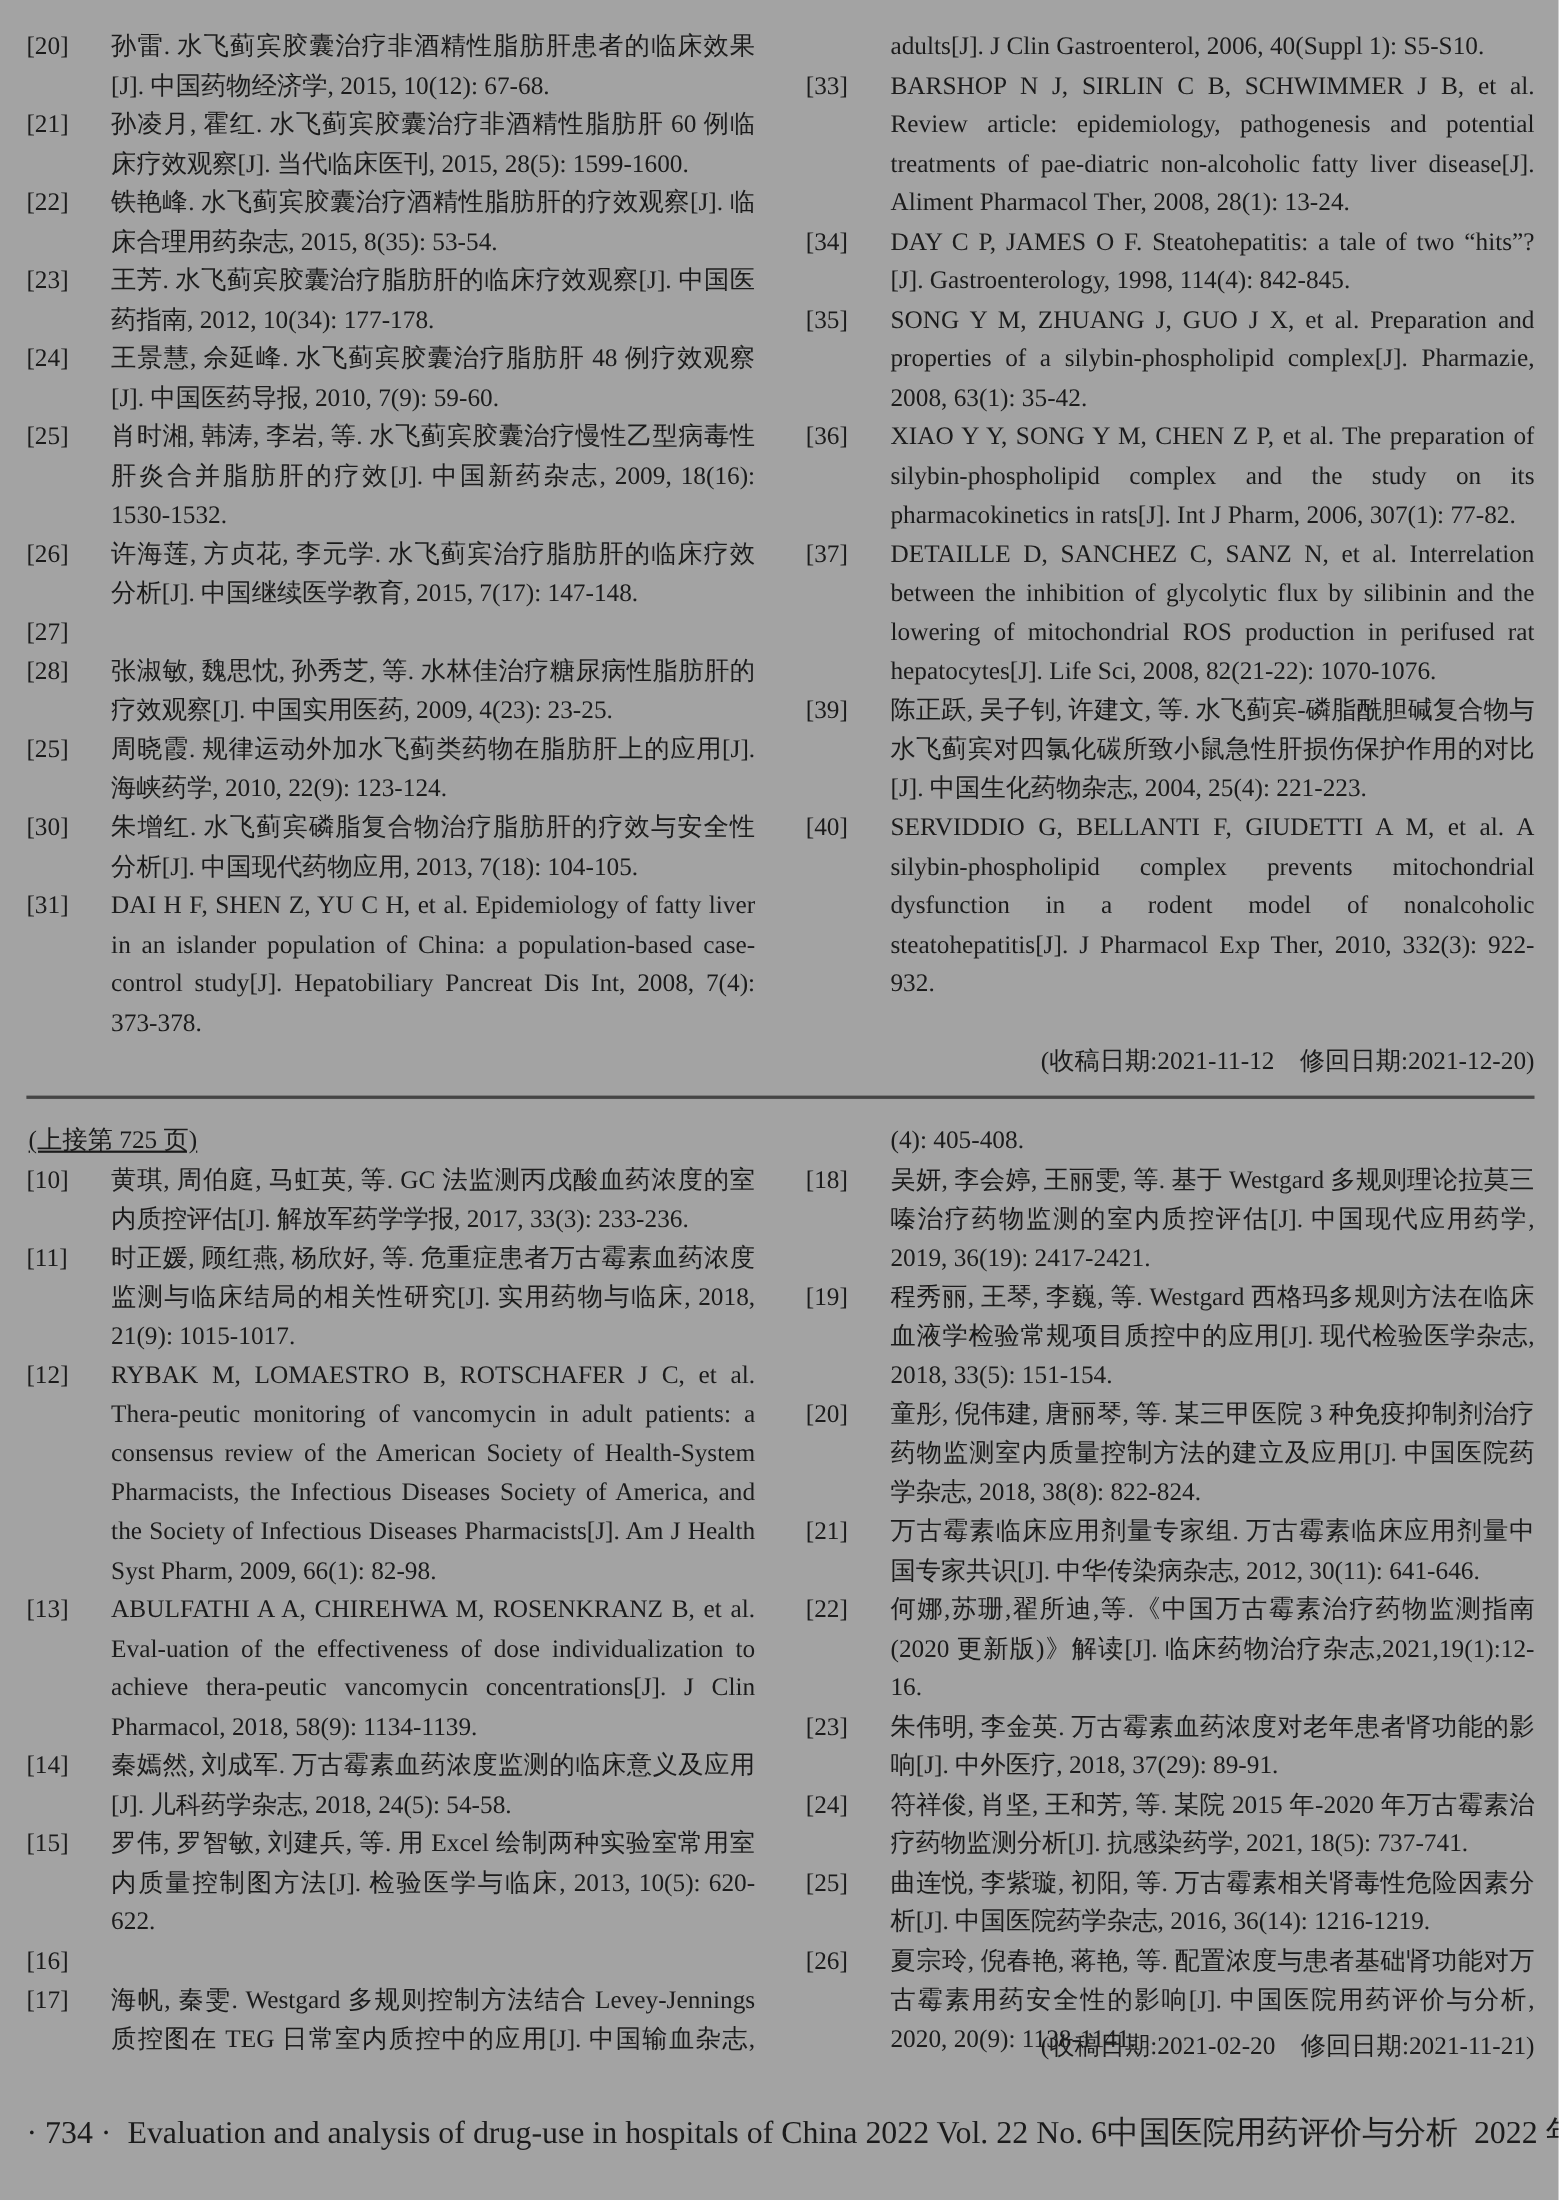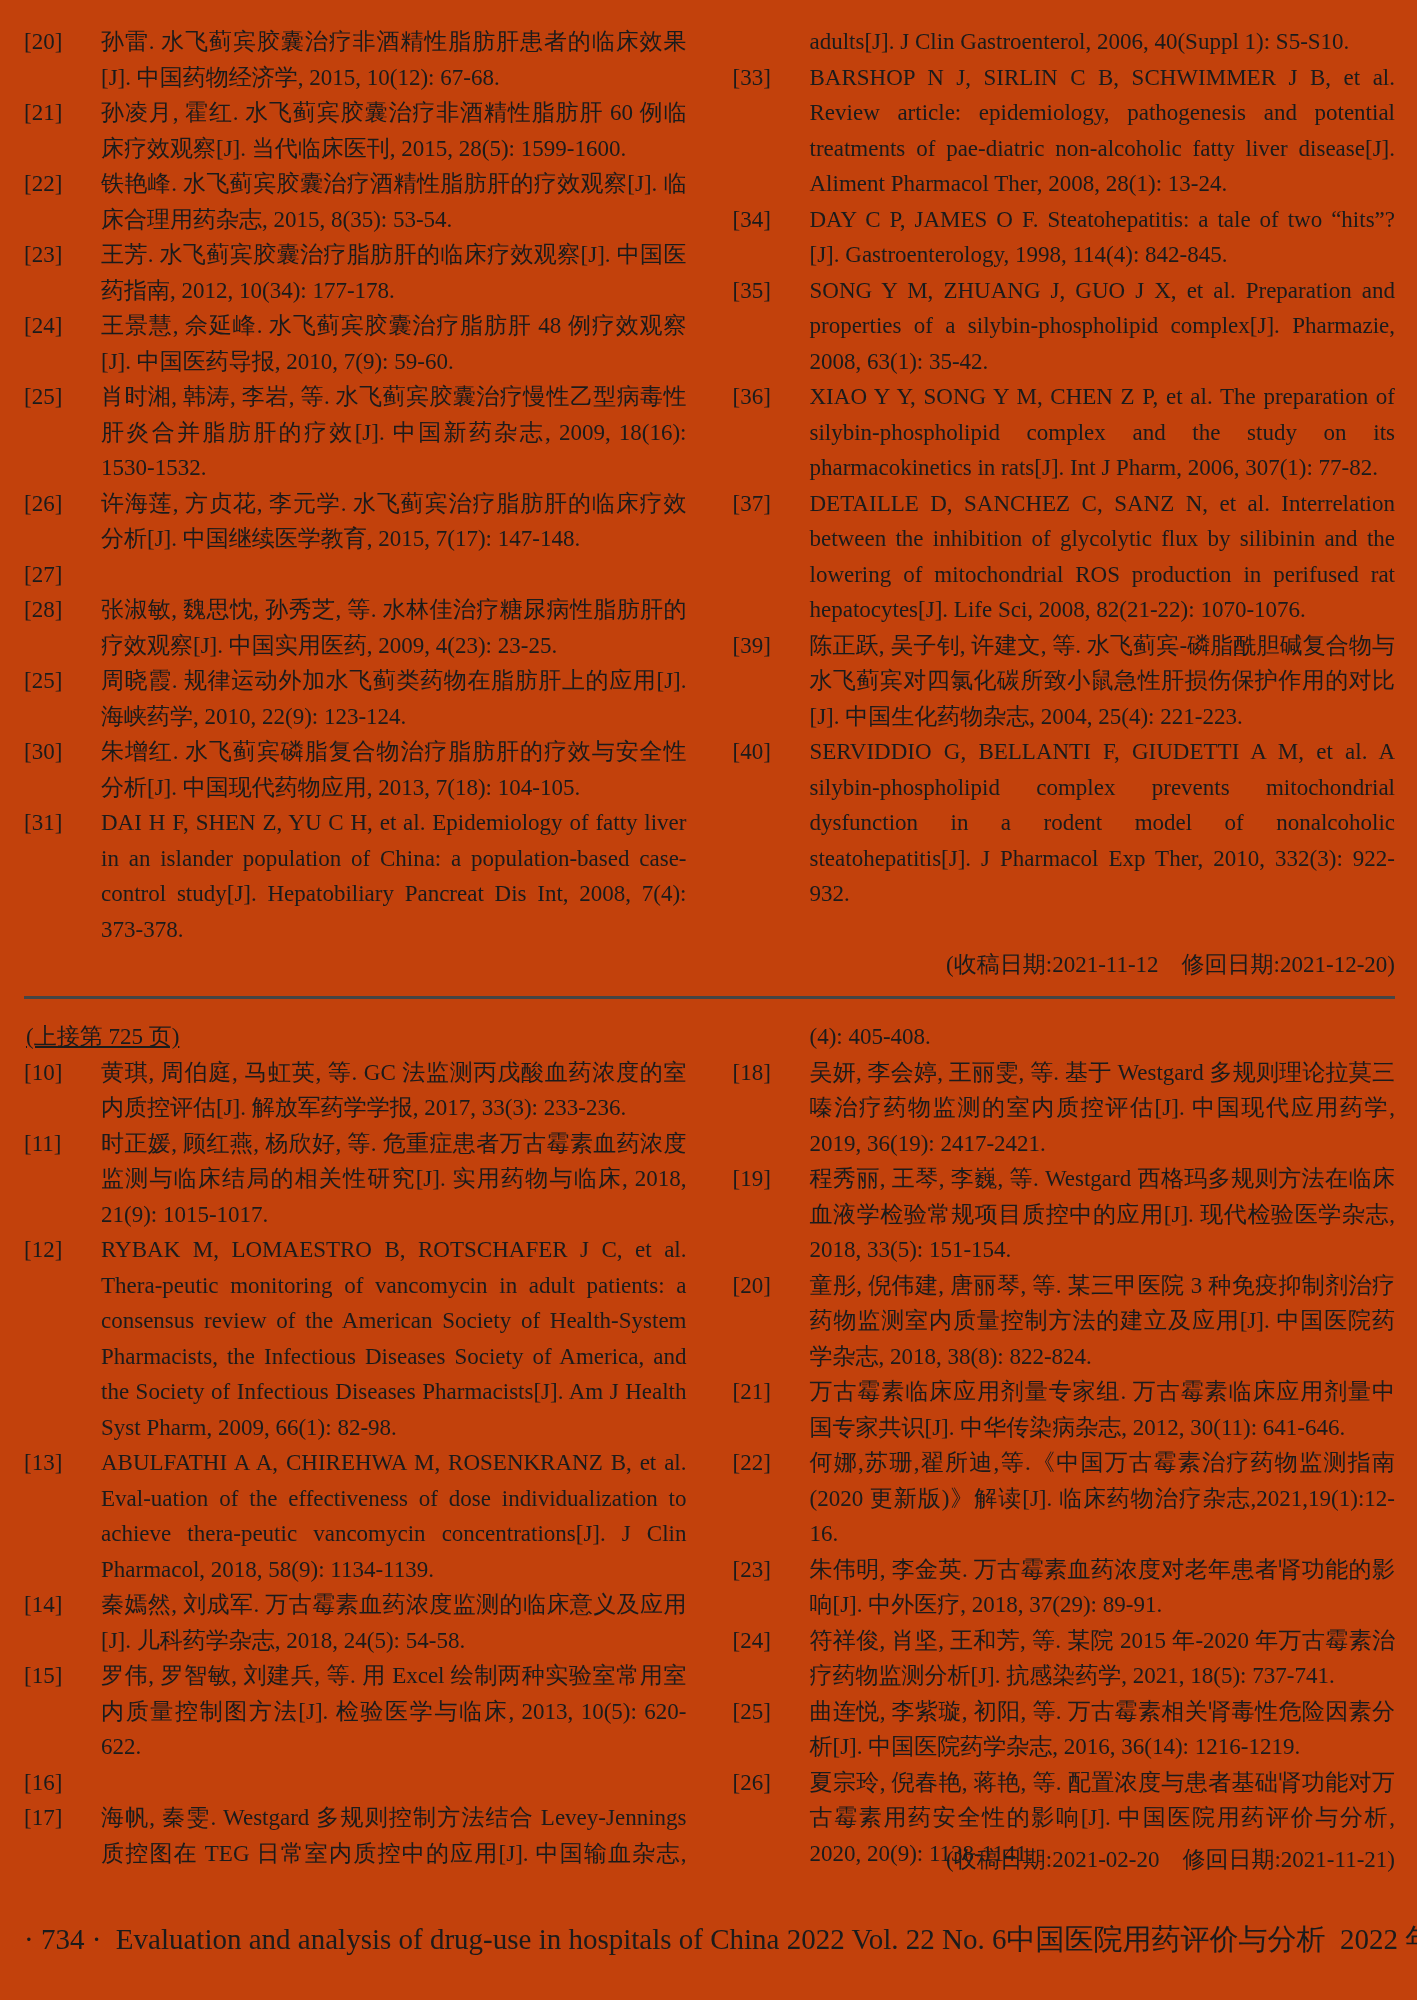--- a/index.html
+++ b/index.html
@@ -2,21 +2,21 @@
 <html><head>
 <meta charset="utf-8">
 <style>
   html, body { margin: 0; padding: 0; background: #ffffff; }
   .page {
     position: relative;
     width: 1417px;
     height: 2000px;
     box-sizing: border-box;
     padding: 24px 22px 0 24px;
-    background: #c2410c;
+    background: #a3a3a3;
     color: #1b1b1b;
     font-family: "Liberation Serif", "DejaVu Serif", serif;
     font-size: 23px;
     line-height: 35.5px;
     overflow: hidden;
   }
   .section { position: relative; }
   .section1 { height: 958px; }
   .section2 { height: 858px; }
   .columns { display: flex; gap: 46px; height: 100%; }

